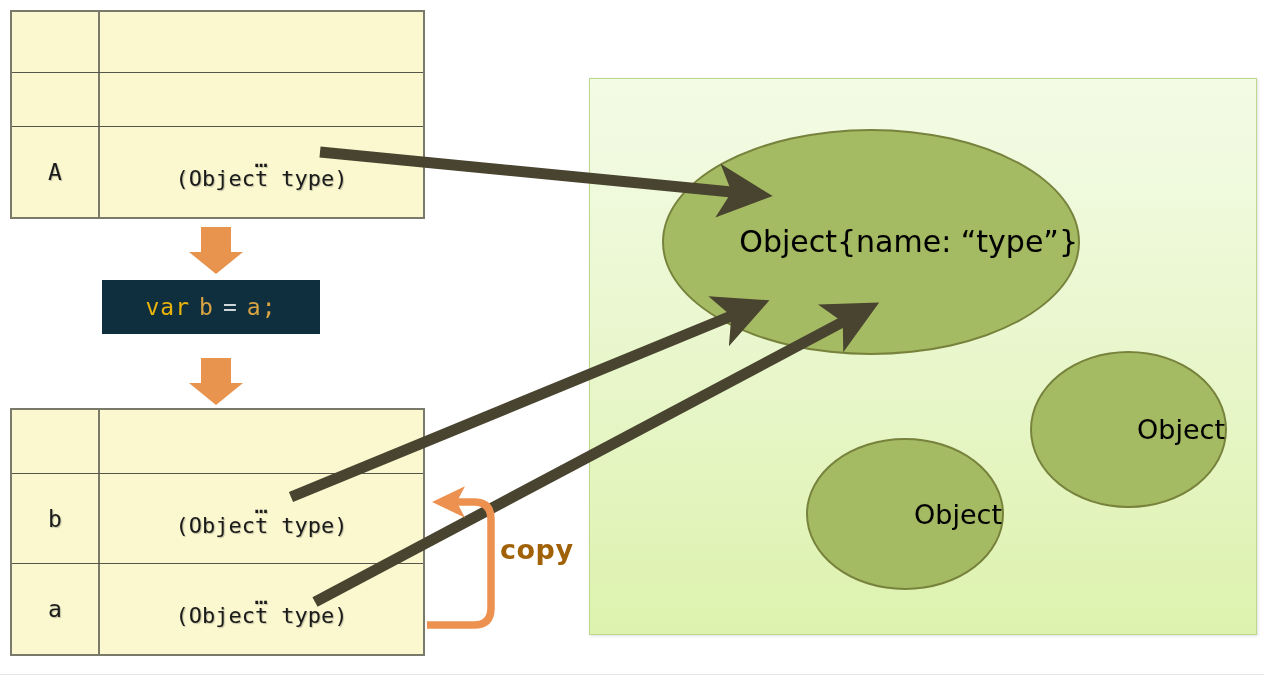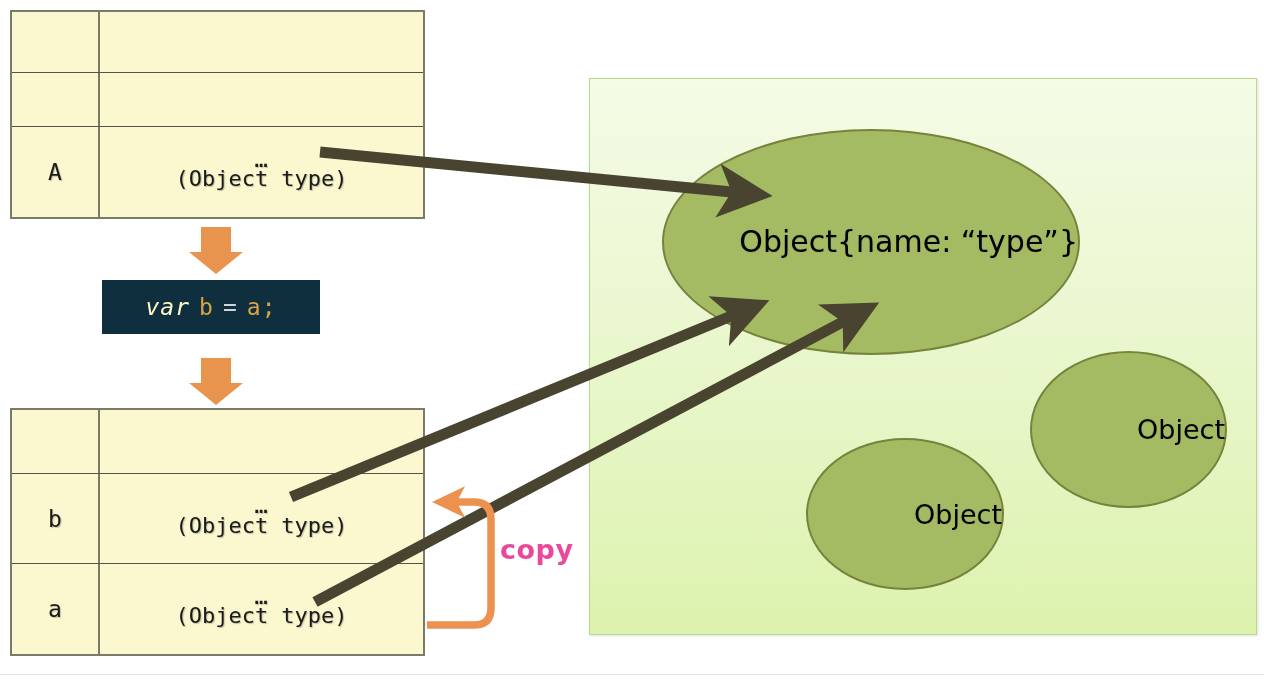--- a/index.html
+++ b/index.html
@@ -76,35 +76,35 @@
     height: 54px;
     background: #0f2f3f;
     display: flex;
     align-items: center;
     justify-content: center;
     font-family: "DejaVu Sans Mono", monospace;
     font-size: 23px;
     letter-spacing: 1px;
     box-sizing: border-box;
   }
-  #code-chip .kw  { color: #fef9c3; font-style: italic; }
+  #code-chip .kw  { color: #eab308; }
   #code-chip .id  { color: #d9a441; }
   #code-chip .op  { color: #cfd6d8; }
   #code-chip .pun { color: #d9a441; }
   #code-chip .sp  { width: 9px; display:inline-block; }
 
   
   #copy-label {
     position: absolute;
     left: 500px;
     top: 534px;
     font-family: "DejaVu Sans", sans-serif;
     font-weight: bold;
     font-size: 27px;
-    color: #ec4899;
+    color: #a16207;
     letter-spacing: 0.5px;
   }
 
   
   #heap {
     position: absolute;
     left: 589px;
     top: 78px;
     width: 668px;
     height: 557px;

